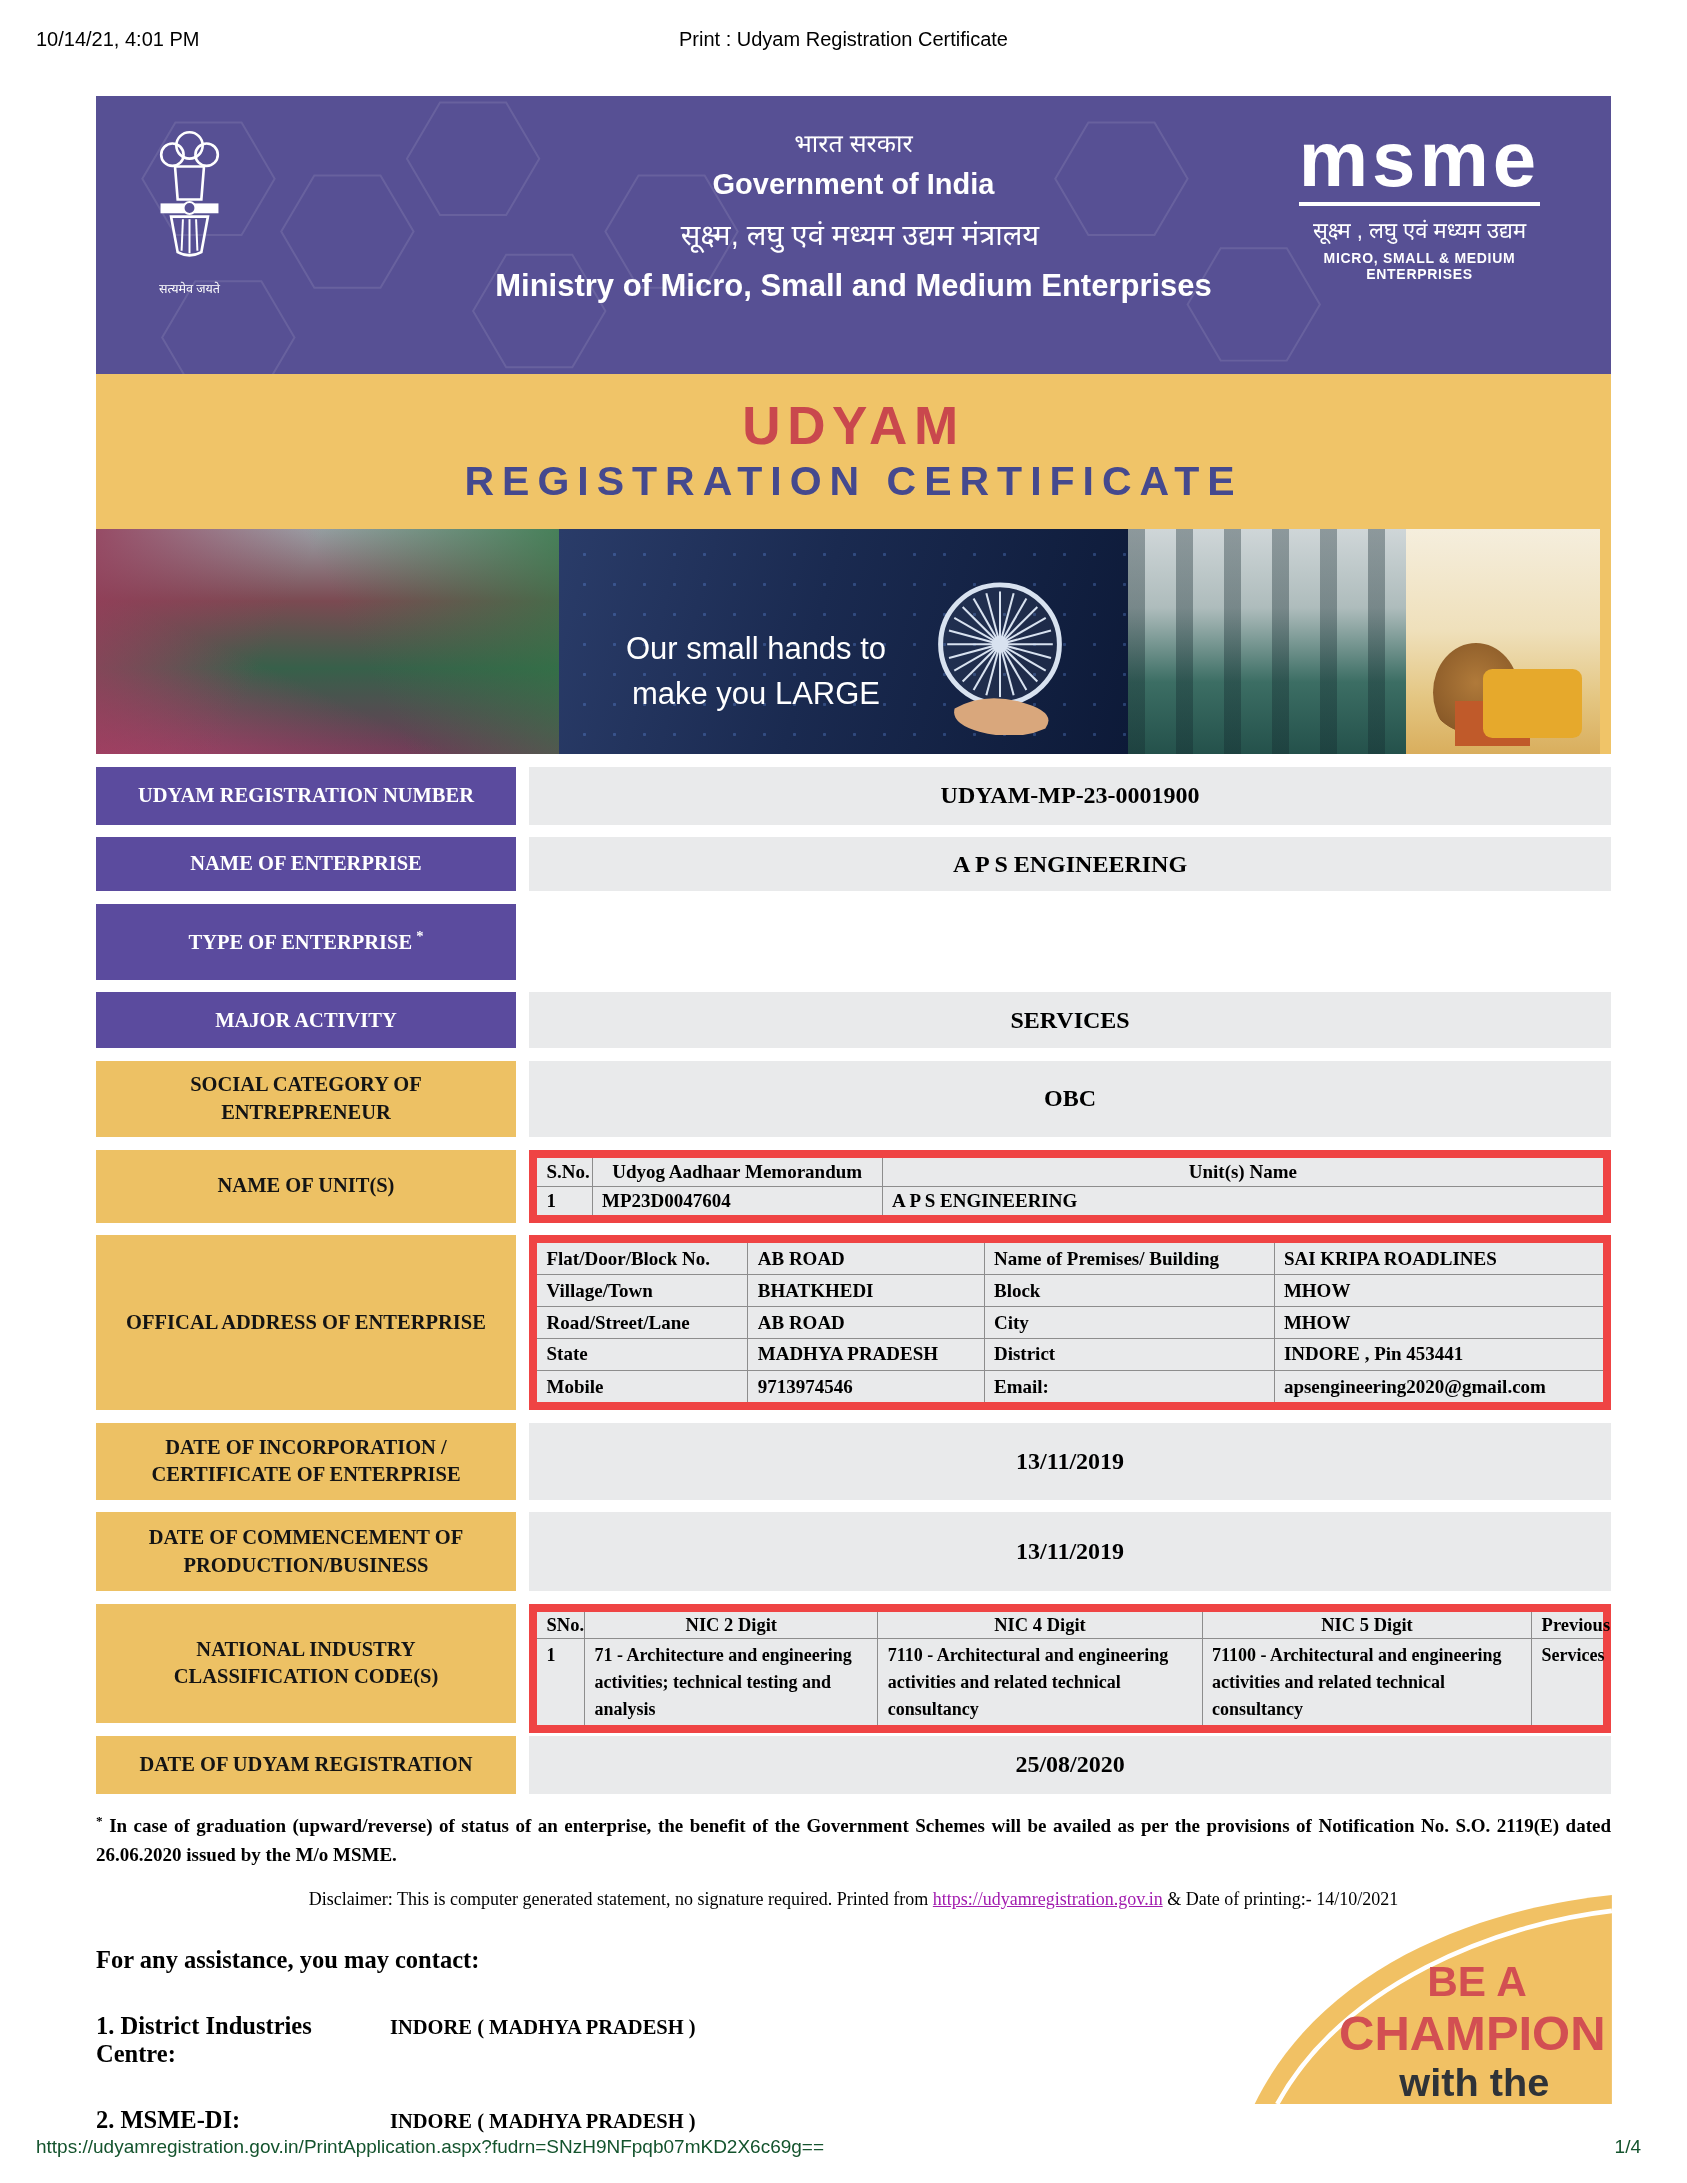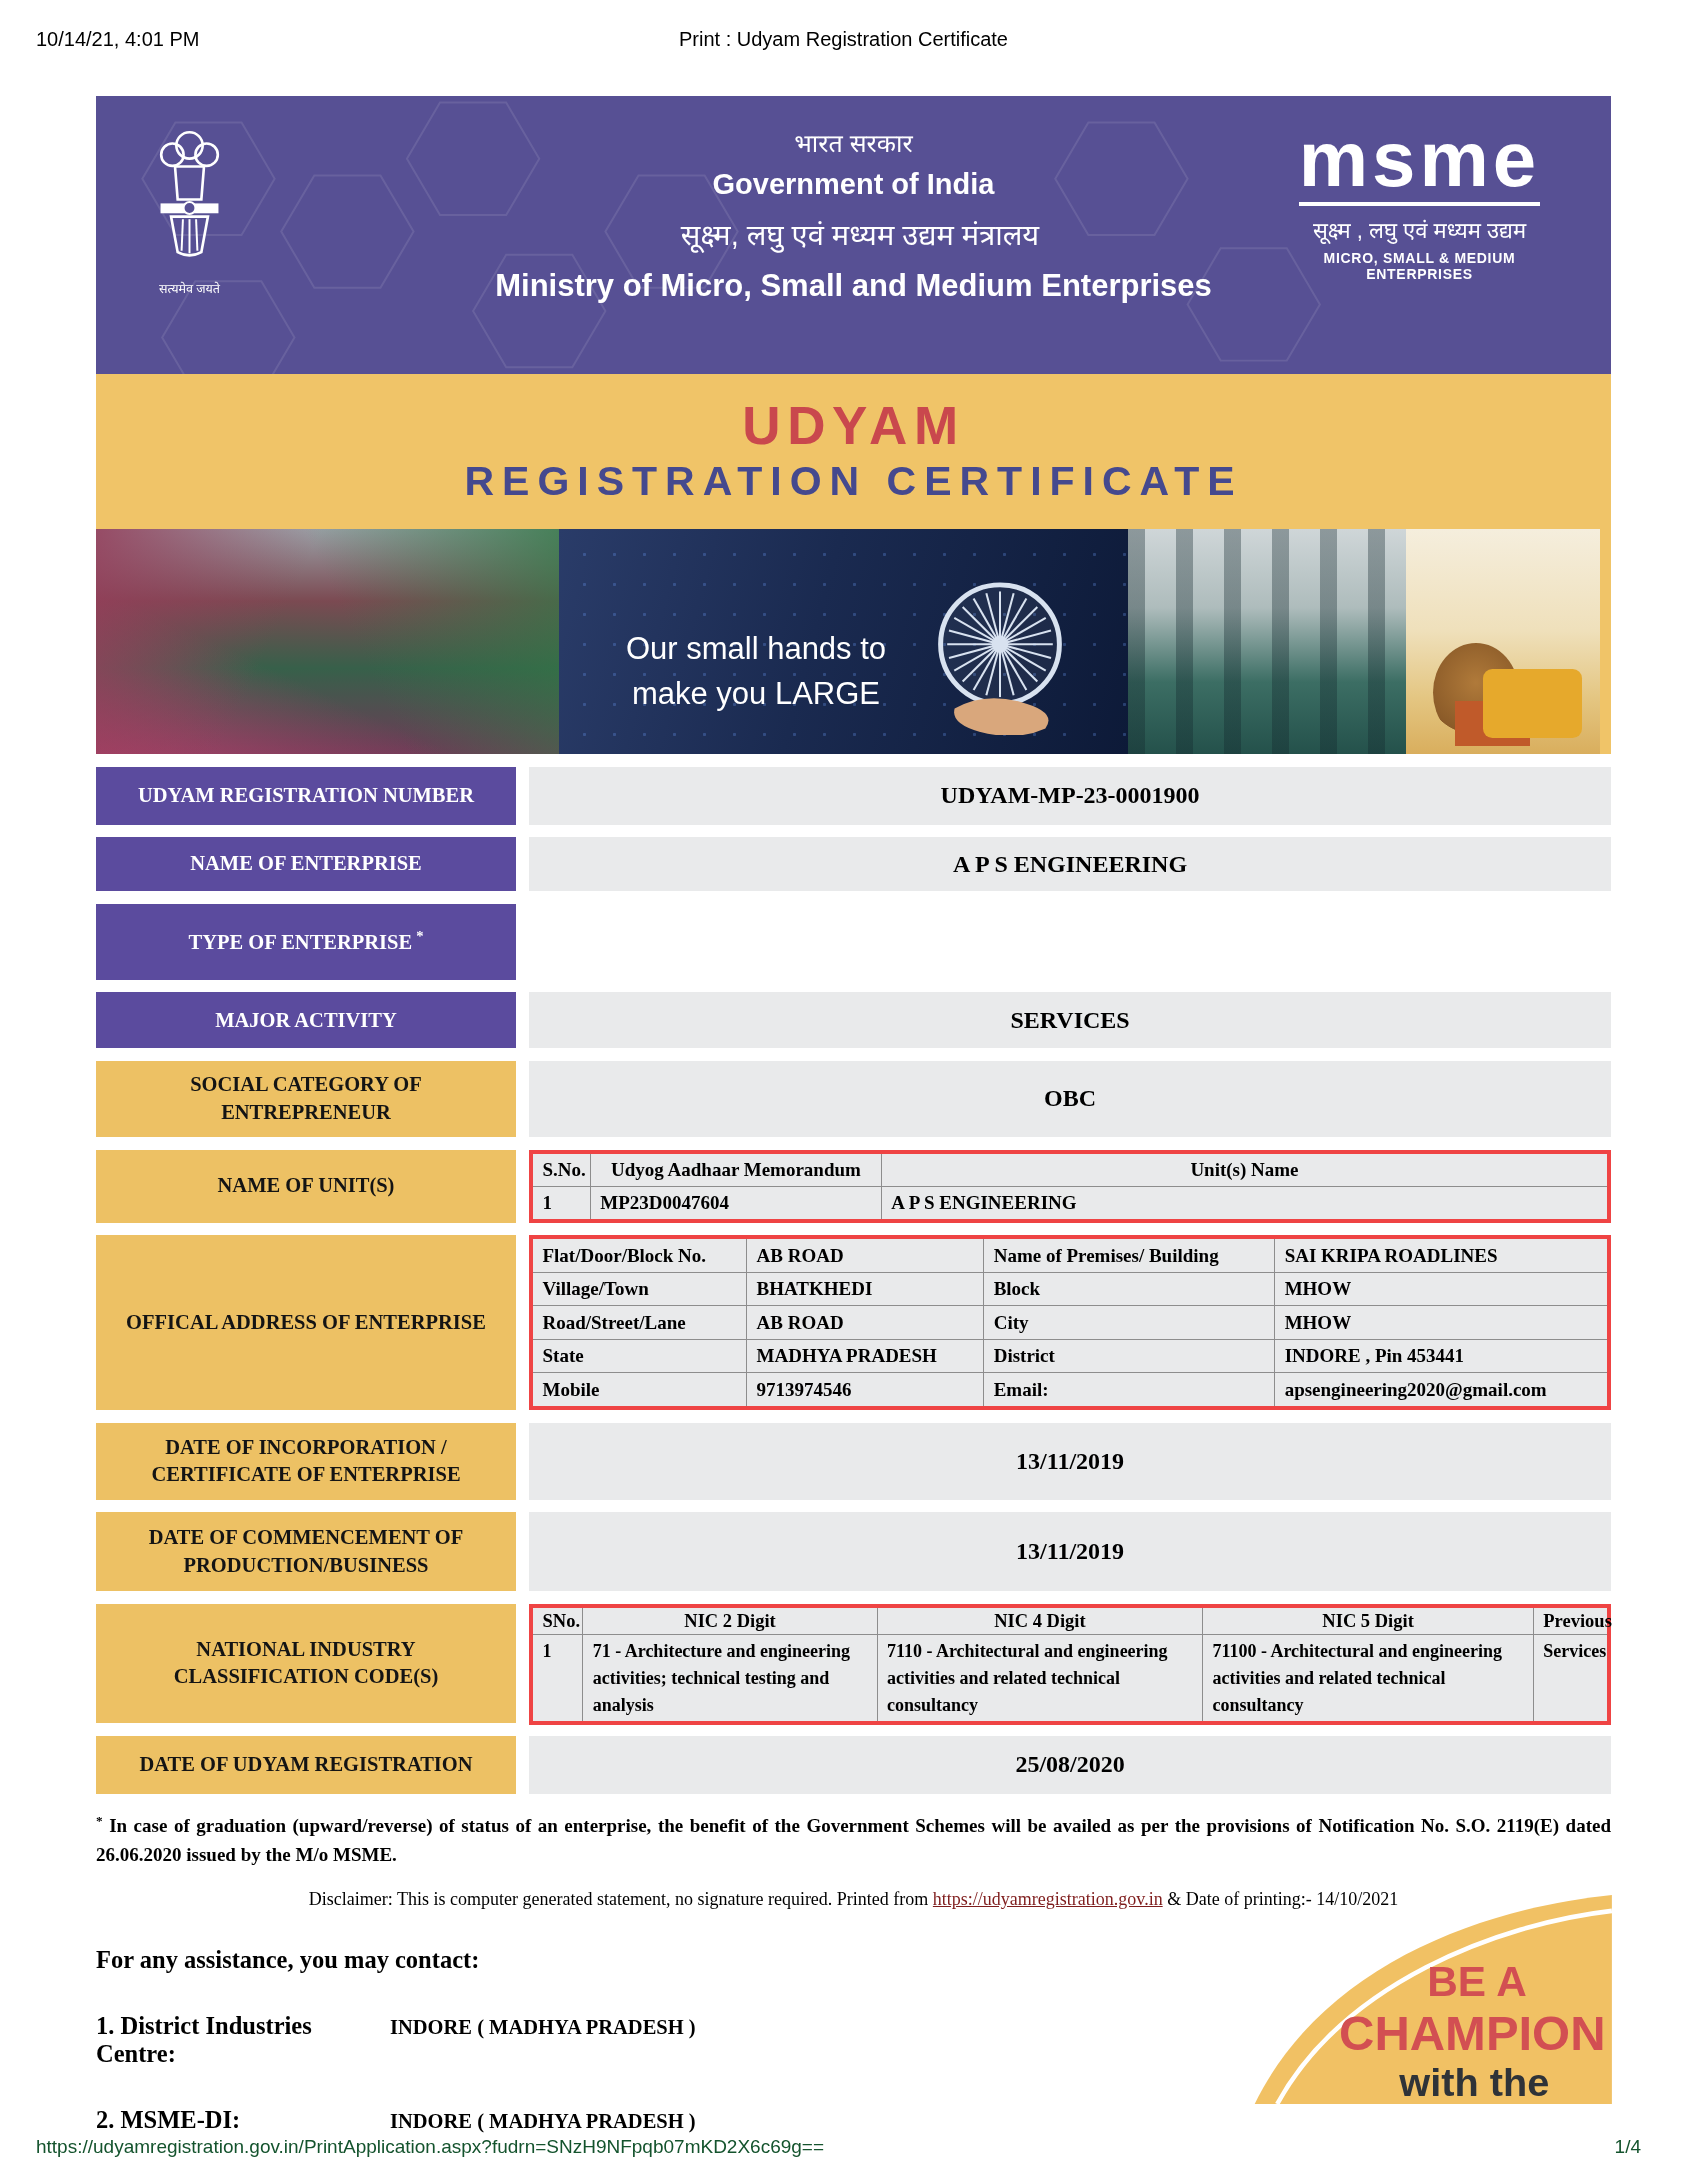--- a/index.html
+++ b/index.html
@@ -75,33 +75,33 @@
        text-align:center;font-weight:bold;font-size:20.5px;line-height:1.35;
        padding:0 22.5px;box-sizing:border-box;}
   .lbl.purple{background:#5b4b9e;color:#ffffff;}
   .lbl.yellow{background:#edc164;color:#141414;}
   .lbl sup{font-size:14.6px;margin-left:4px;}
   .val{flex:1;background:#e9eaeb;display:flex;flex-direction:column;align-items:center;
        justify-content:center;font-weight:bold;font-size:24px;text-align:center;}
   .val .note{font-size:18.5px;margin-top:5.3px;}
   .tblwrap{flex:1;display:flex;}
   table{width:100%;border-collapse:collapse;background:#e9eaeb;table-layout:fixed;
-        border:4px solid #ef4444;}
+        border:8px solid #ef4444;}
   th,td{border:1.3px solid #8d8d8d;font-weight:bold;padding:2.6px 9.3px;box-sizing:border-box;}
   th{font-size:19px;text-align:center;}
   td{font-size:19px;text-align:left;}
   .nic-table td{font-size:18px;line-height:1.5;vertical-align:middle;}
   .nic-table th{font-size:18.5px;}
 
   
   .footnote{margin-top:17px;font-weight:bold;font-size:19px;line-height:1.55;
             text-align:justify;}
   .footnote sup{font-size:13.2px;}
   .disclaimer{margin-top:9.3px;text-align:center;font-size:18px;}
-  .disclaimer a{color:#7f1d1d;text-decoration:underline;}
+  .disclaimer a{color:#a21caf;text-decoration:underline;}
   .assist{margin-top:36px;font-size:24.5px;font-weight:bold;}
   .contact{margin-top:38px;display:flex;align-items:flex-start;}
   .c-label{width:294px;flex:0 0 294px;font-size:24.5px;font-weight:bold;}
   .c-value{font-size:20.5px;font-weight:bold;padding-top:4.6px;}
 
   .champion{position:absolute;left:1244px;top:1891px;}
 </style>
 </head>
 <body>
 

